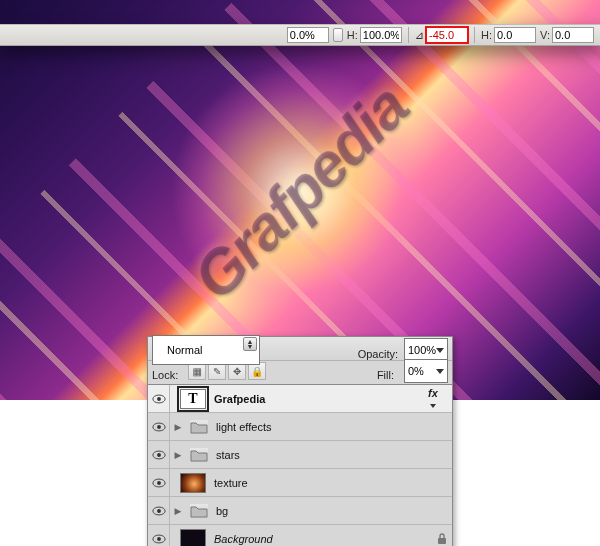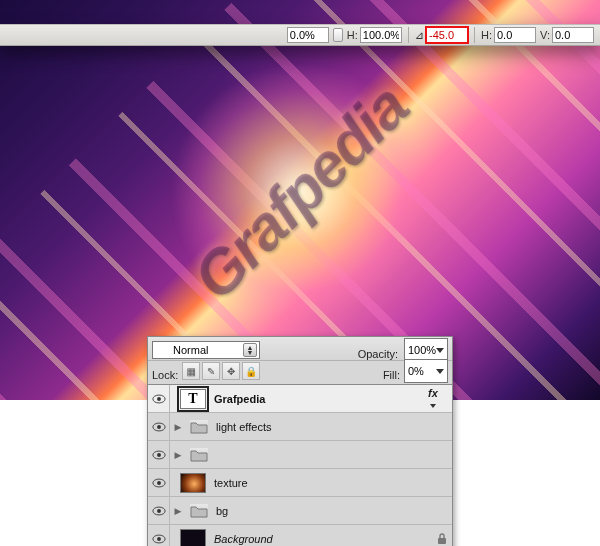--- a/index.html
+++ b/index.html
@@ -23,22 +23,22 @@
   .optbar .field { display:flex; align-items:center; gap:2px; }
   .optbar .lbl { color:#333; font-size:11px; }
   .optbar input { width:42px; height:16px; border:1px solid #999; font-size:11px; padding:0 2px; background:#fff; }
   .optbar input.hl { border:1px solid #e11; color:#c00; box-shadow: 0 0 0 1px #e11; }
   .vsep { width:1px; height:16px; background:#aaa; margin:0 2px; }
   .linkicon { width:10px; height:14px; border:1px solid #999; border-radius:2px; background:linear-gradient(#fff,#ddd); }
 
   
   .layers { position:absolute; left:147px; top:336px; width:306px; background:#d7d7d7; border:1px solid #898989; box-shadow: 2px 2px 6px rgba(0,0,0,0.35); font-size:11px; }
   .row1 { display:flex; align-items:center; height:24px; padding:3px 4px 0; gap:6px; border-bottom:1px solid #b2b2b2; background:linear-gradient(#e5e5e5,#d5d5d5); }
-  .row2 { display:flex; align-items:center; height:24px; padding:0 4px 3px; gap:4px; border-bottom:1px solid #8a8a8a; background:#d7d7d7; }
-  .blend { flex:0 0 108px; height:18px; background:#fff; border:1px solid #777; display:flex; align-items:center; padding:0 20px; position:relative; }
+  .row2 { display:flex; align-items:center; height:24px; padding:0 4px 3px; gap:10px; border-bottom:1px solid #8a8a8a; background:#d7d7d7; }
+  .blend { flex:0 0 108px; height:30px; background:#fff; border:1px solid #777; display:flex; align-items:center; padding:0 14px; position:relative; }
   .blend .arrows { position:absolute; right:2px; top:1px; width:14px; height:14px; background:linear-gradient(#f8f8f8,#ccc); border:1px solid #888; border-radius:2px; display:flex; flex-direction:column; align-items:center; justify-content:center; font-size:7px; line-height:5px; color:#333; }
   .spacer { flex:1; }
   .lbls { font-size:11px; color:#222;margin-top:8px; }
   .pct { width:44px; height:24px; background:#fff; border:1px solid #777; display:flex; align-items:center; padding:0 3px; }
   .pct .tri { margin-left:auto; width:0; height:0; border-left:4px solid transparent; border-right:4px solid transparent; border-top:5px solid #333; }
   .lockicons { display:flex; gap:2px; }
   .lockicons .ic { width:18px; height:18px; border:1px solid #b0b0b0; background:linear-gradient(#f4f4f4,#dedede); display:flex; align-items:center; justify-content:center; font-size:10px; color:#555; }
 
   .layer { display:flex; align-items:center; height:28px; border-bottom:1px solid #b8b8b8; background:#d7d7d7; }
   .layer.selected { background:#eeeeee; }
@@ -157,20 +157,21 @@
             <ellipse cx="8" cy="5" rx="7" ry="4.5" fill="none" stroke="#333" stroke-width="1"></ellipse>
             <circle cx="8" cy="5" r="2.2" fill="#333"></circle>
           </svg>
         </div>
         <div class="discl">▶</div>
         <div class="thumb folder">
           <svg viewBox="0 0 18 14">
             <path d="M1 3 h5 l2 2 h9 v8 h-16 z" fill="#bdbdbd" stroke="#7a7a7a"></path>
           </svg>
         </div>
+        <div class="lname">stars</div>
       </div>
       <div class="layer">
         <div class="eye">
           <svg viewBox="0 0 16 10">
             <ellipse cx="8" cy="5" rx="7" ry="4.5" fill="none" stroke="#333" stroke-width="1"></ellipse>
             <circle cx="8" cy="5" r="2.2" fill="#333"></circle>
           </svg>
         </div>
         <div style="width: 6px;"></div>
         <div class="thumb tex"></div>

